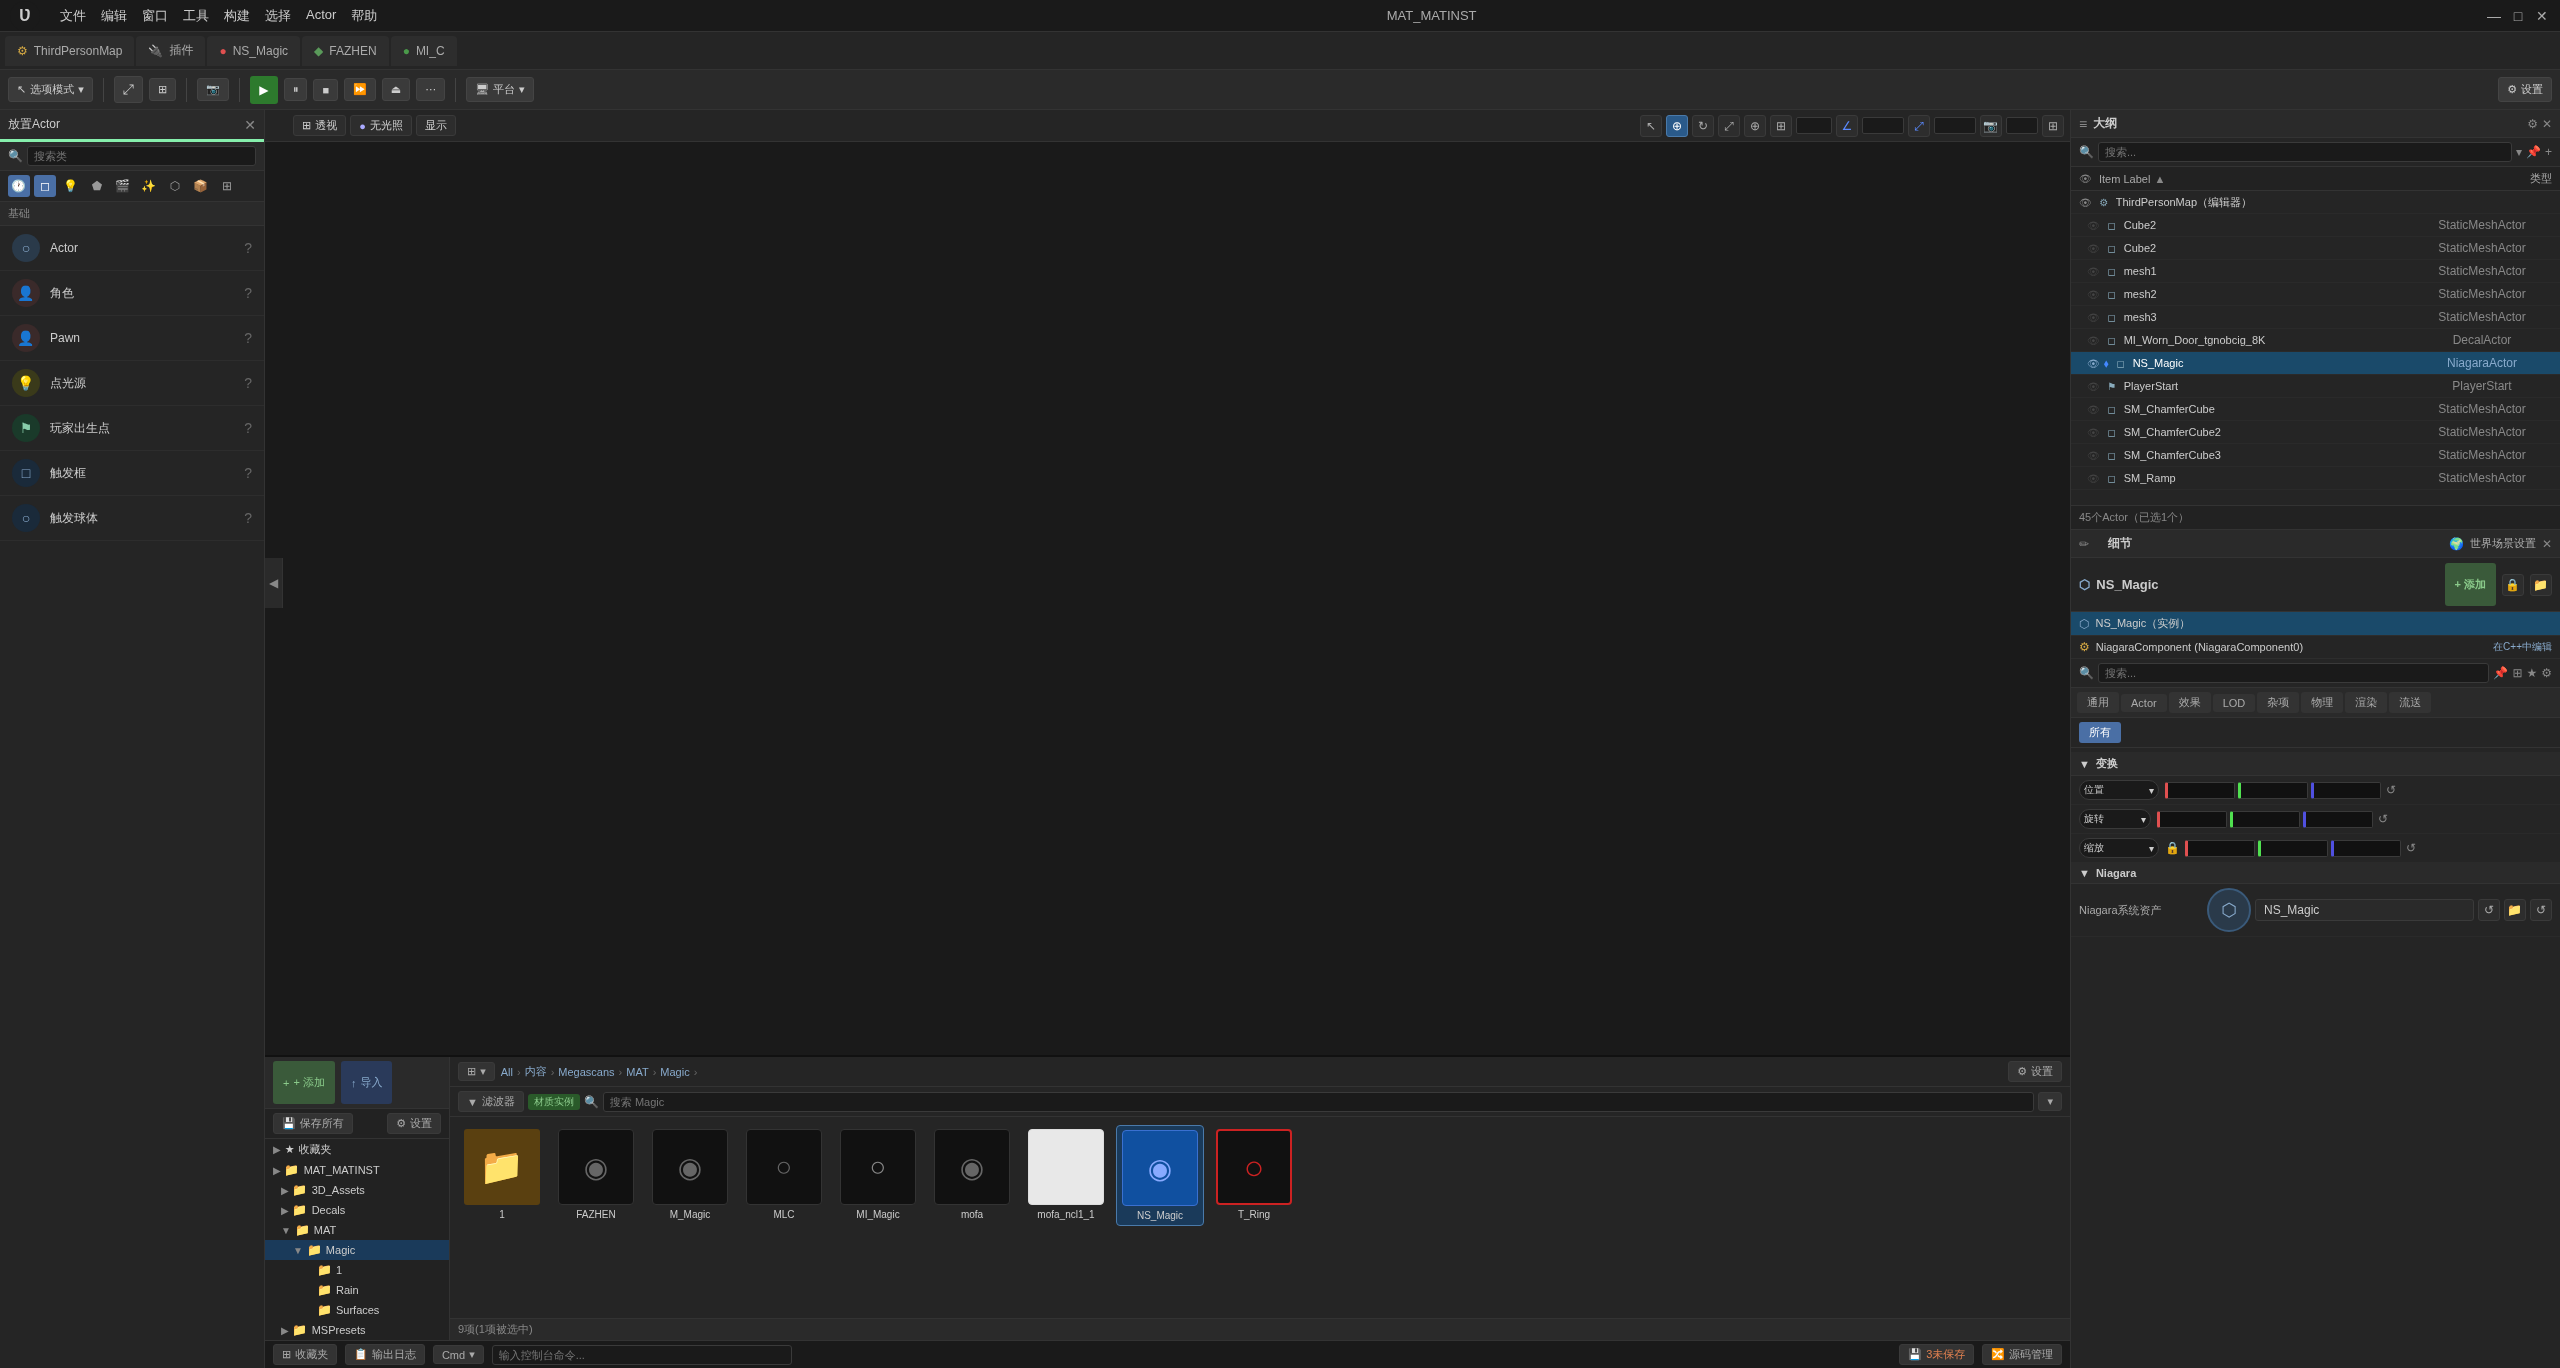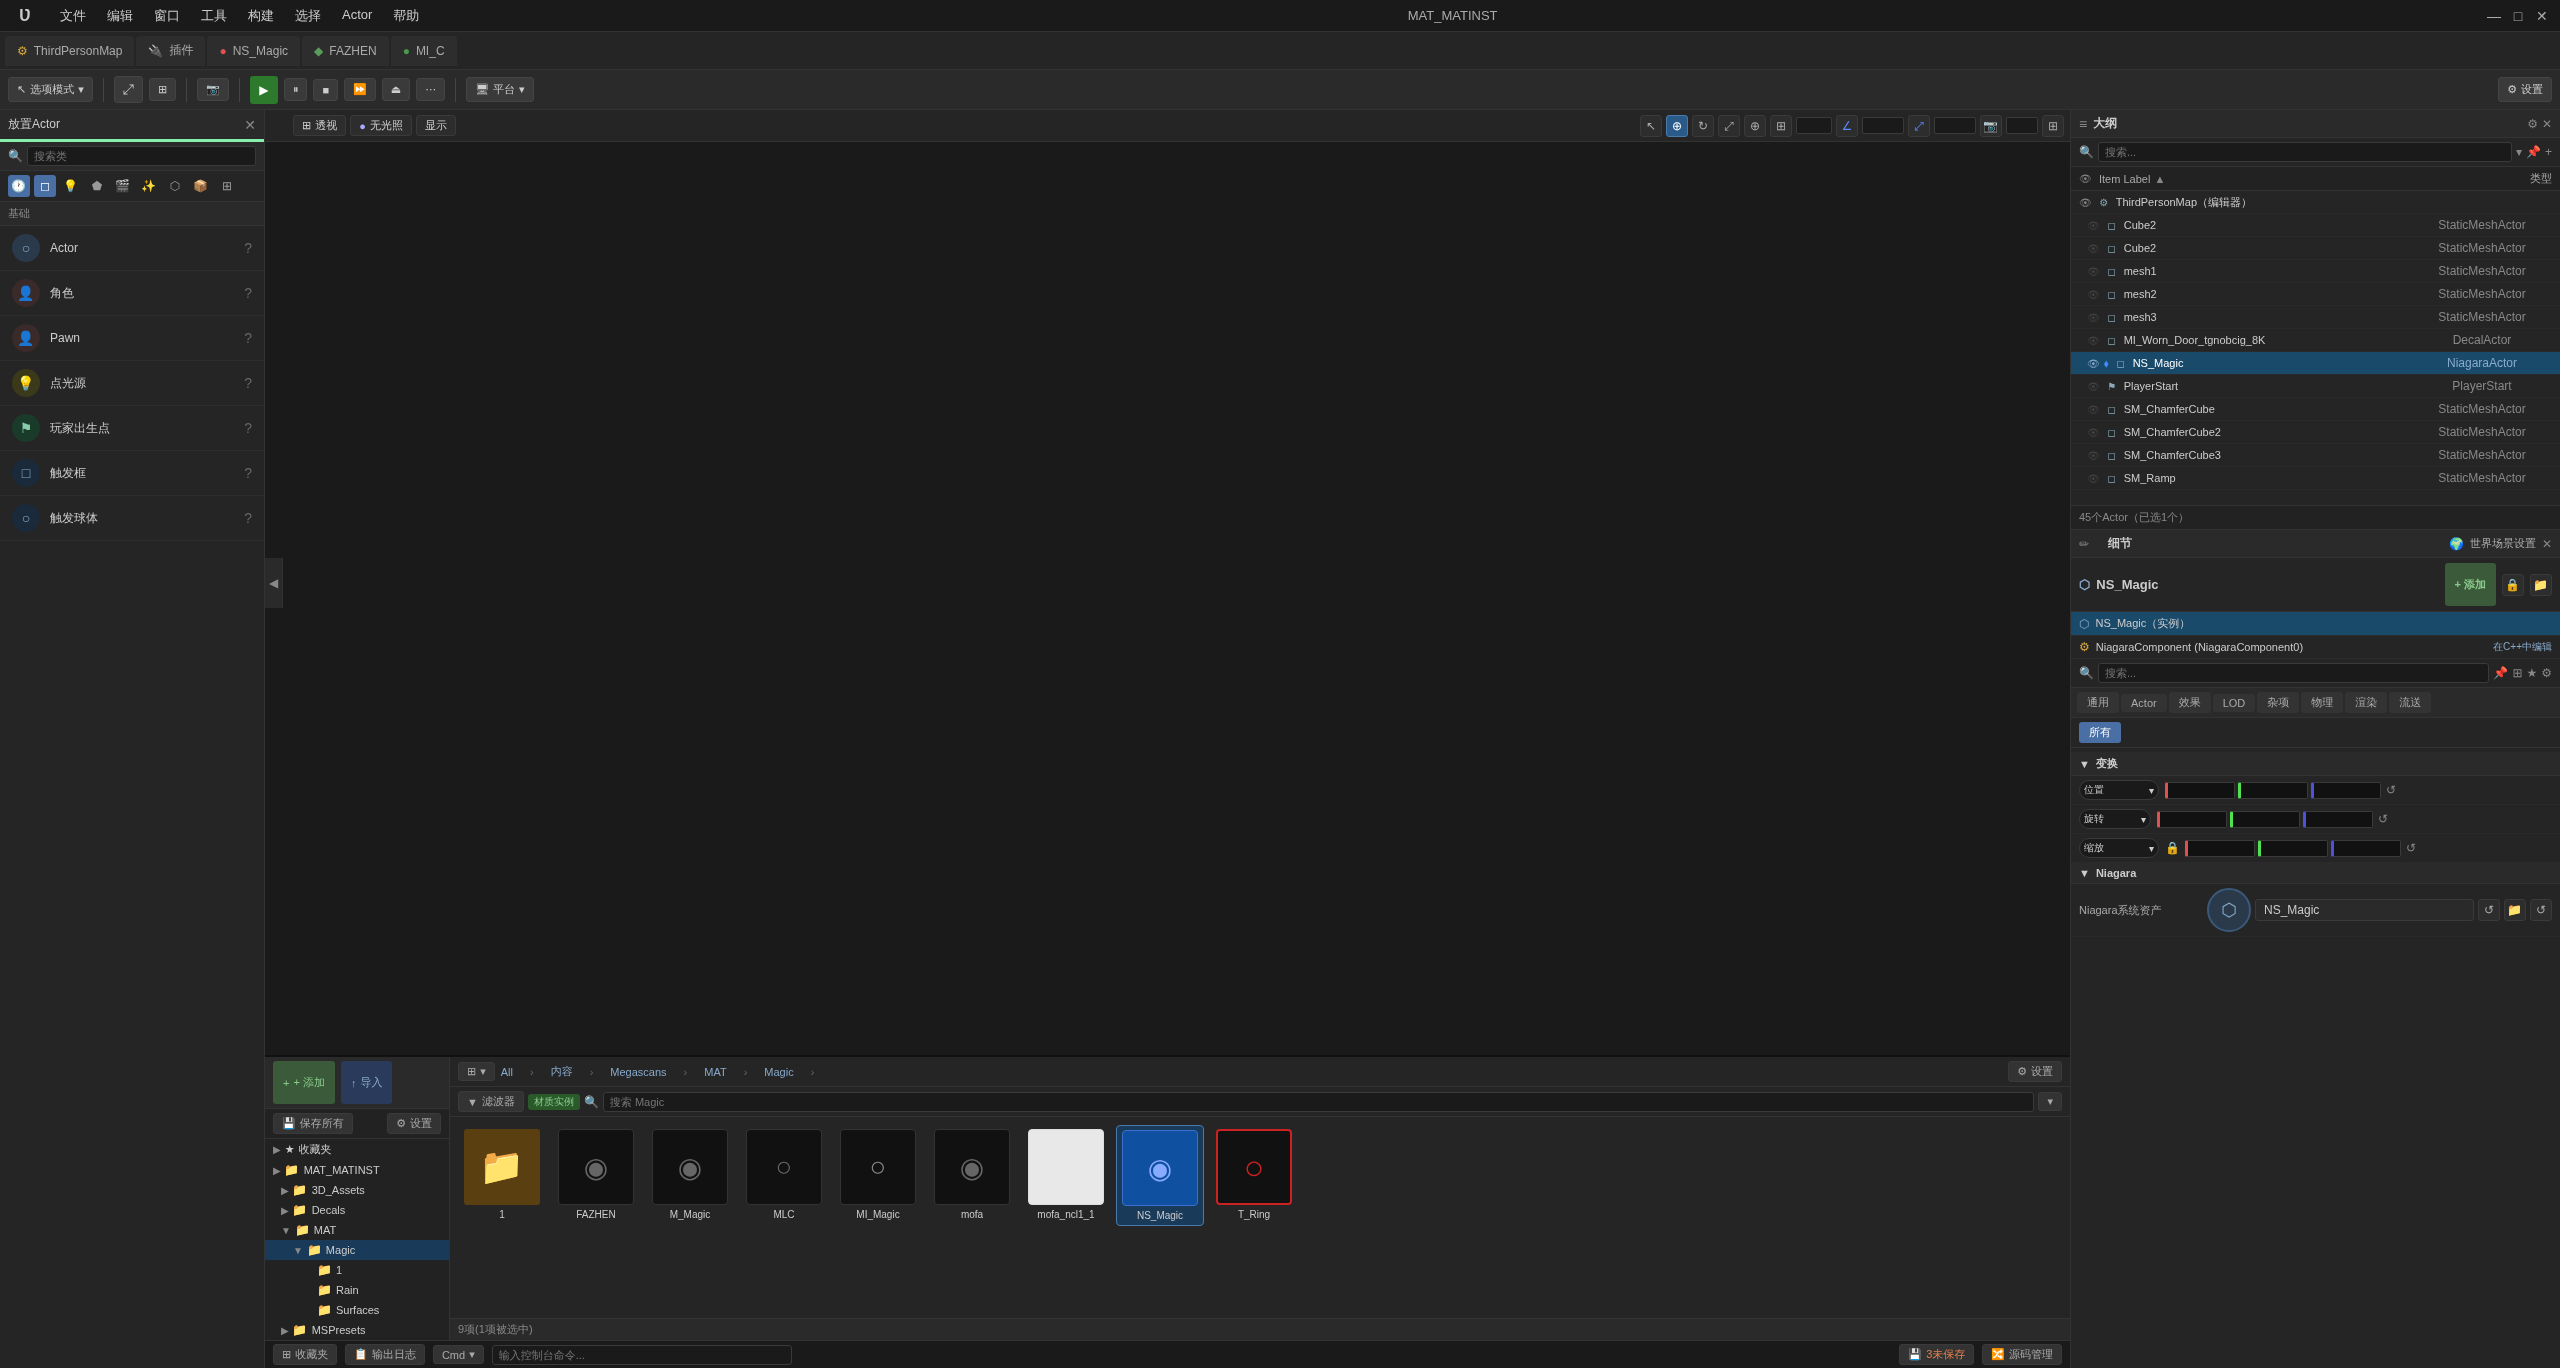--- a/index.html
+++ b/index.html
@@ -17,21 +17,21 @@
     .title-bar {
       background: #1a1a1a;
       height: 32px;
       display: flex;
       align-items: center;
       padding: 0 10px;
       border-bottom: 1px solid #333;
       justify-content: space-between;
     }
     .title-bar-left { display: flex; align-items: center; gap: 20px; }
-    .title-bar-menu { display: flex; gap: 21px; }
+    .title-bar-menu { display: flex; gap: 15px; }
     .title-bar-menu span { color: #ccc; font-size: 13px; cursor: pointer; }
     .window-controls { display: flex; gap: 8px; }
     .window-btn { width: 16px; height: 16px; display: flex; align-items: center; justify-content: center; cursor: pointer; color: #aaa; font-size: 14px; }
 
     
     .tab-bar {
       background: #252525;
       height: 38px;
       display: flex;
       align-items: center;
@@ -384,21 +384,21 @@
     .cb-folder-icon { color: #d4a843; font-size: 12px; }
     .cb-main { flex: 1; display: flex; flex-direction: column; }
     .cb-toolbar {
       display: flex;
       align-items: center;
       padding: 4px 8px;
       gap: 6px;
       border-bottom: 1px solid #333;
       background: #252525;
     }
-    .cb-breadcrumb { display: flex; align-items: center; gap: 17px; font-size: 11px; color: #aaa; }
+    .cb-breadcrumb { display: flex; align-items: center; gap: 4px; font-size: 11px; color: #aaa; }
     .cb-breadcrumb-item { color: #88aacc; cursor: pointer; }
     .cb-breadcrumb-sep { color: #666; }
     .cb-search {
       display: flex;
       align-items: center;
       gap: 4px;
       padding: 4px 8px;
       border-bottom: 1px solid #333;
       background: #252525;
     }

